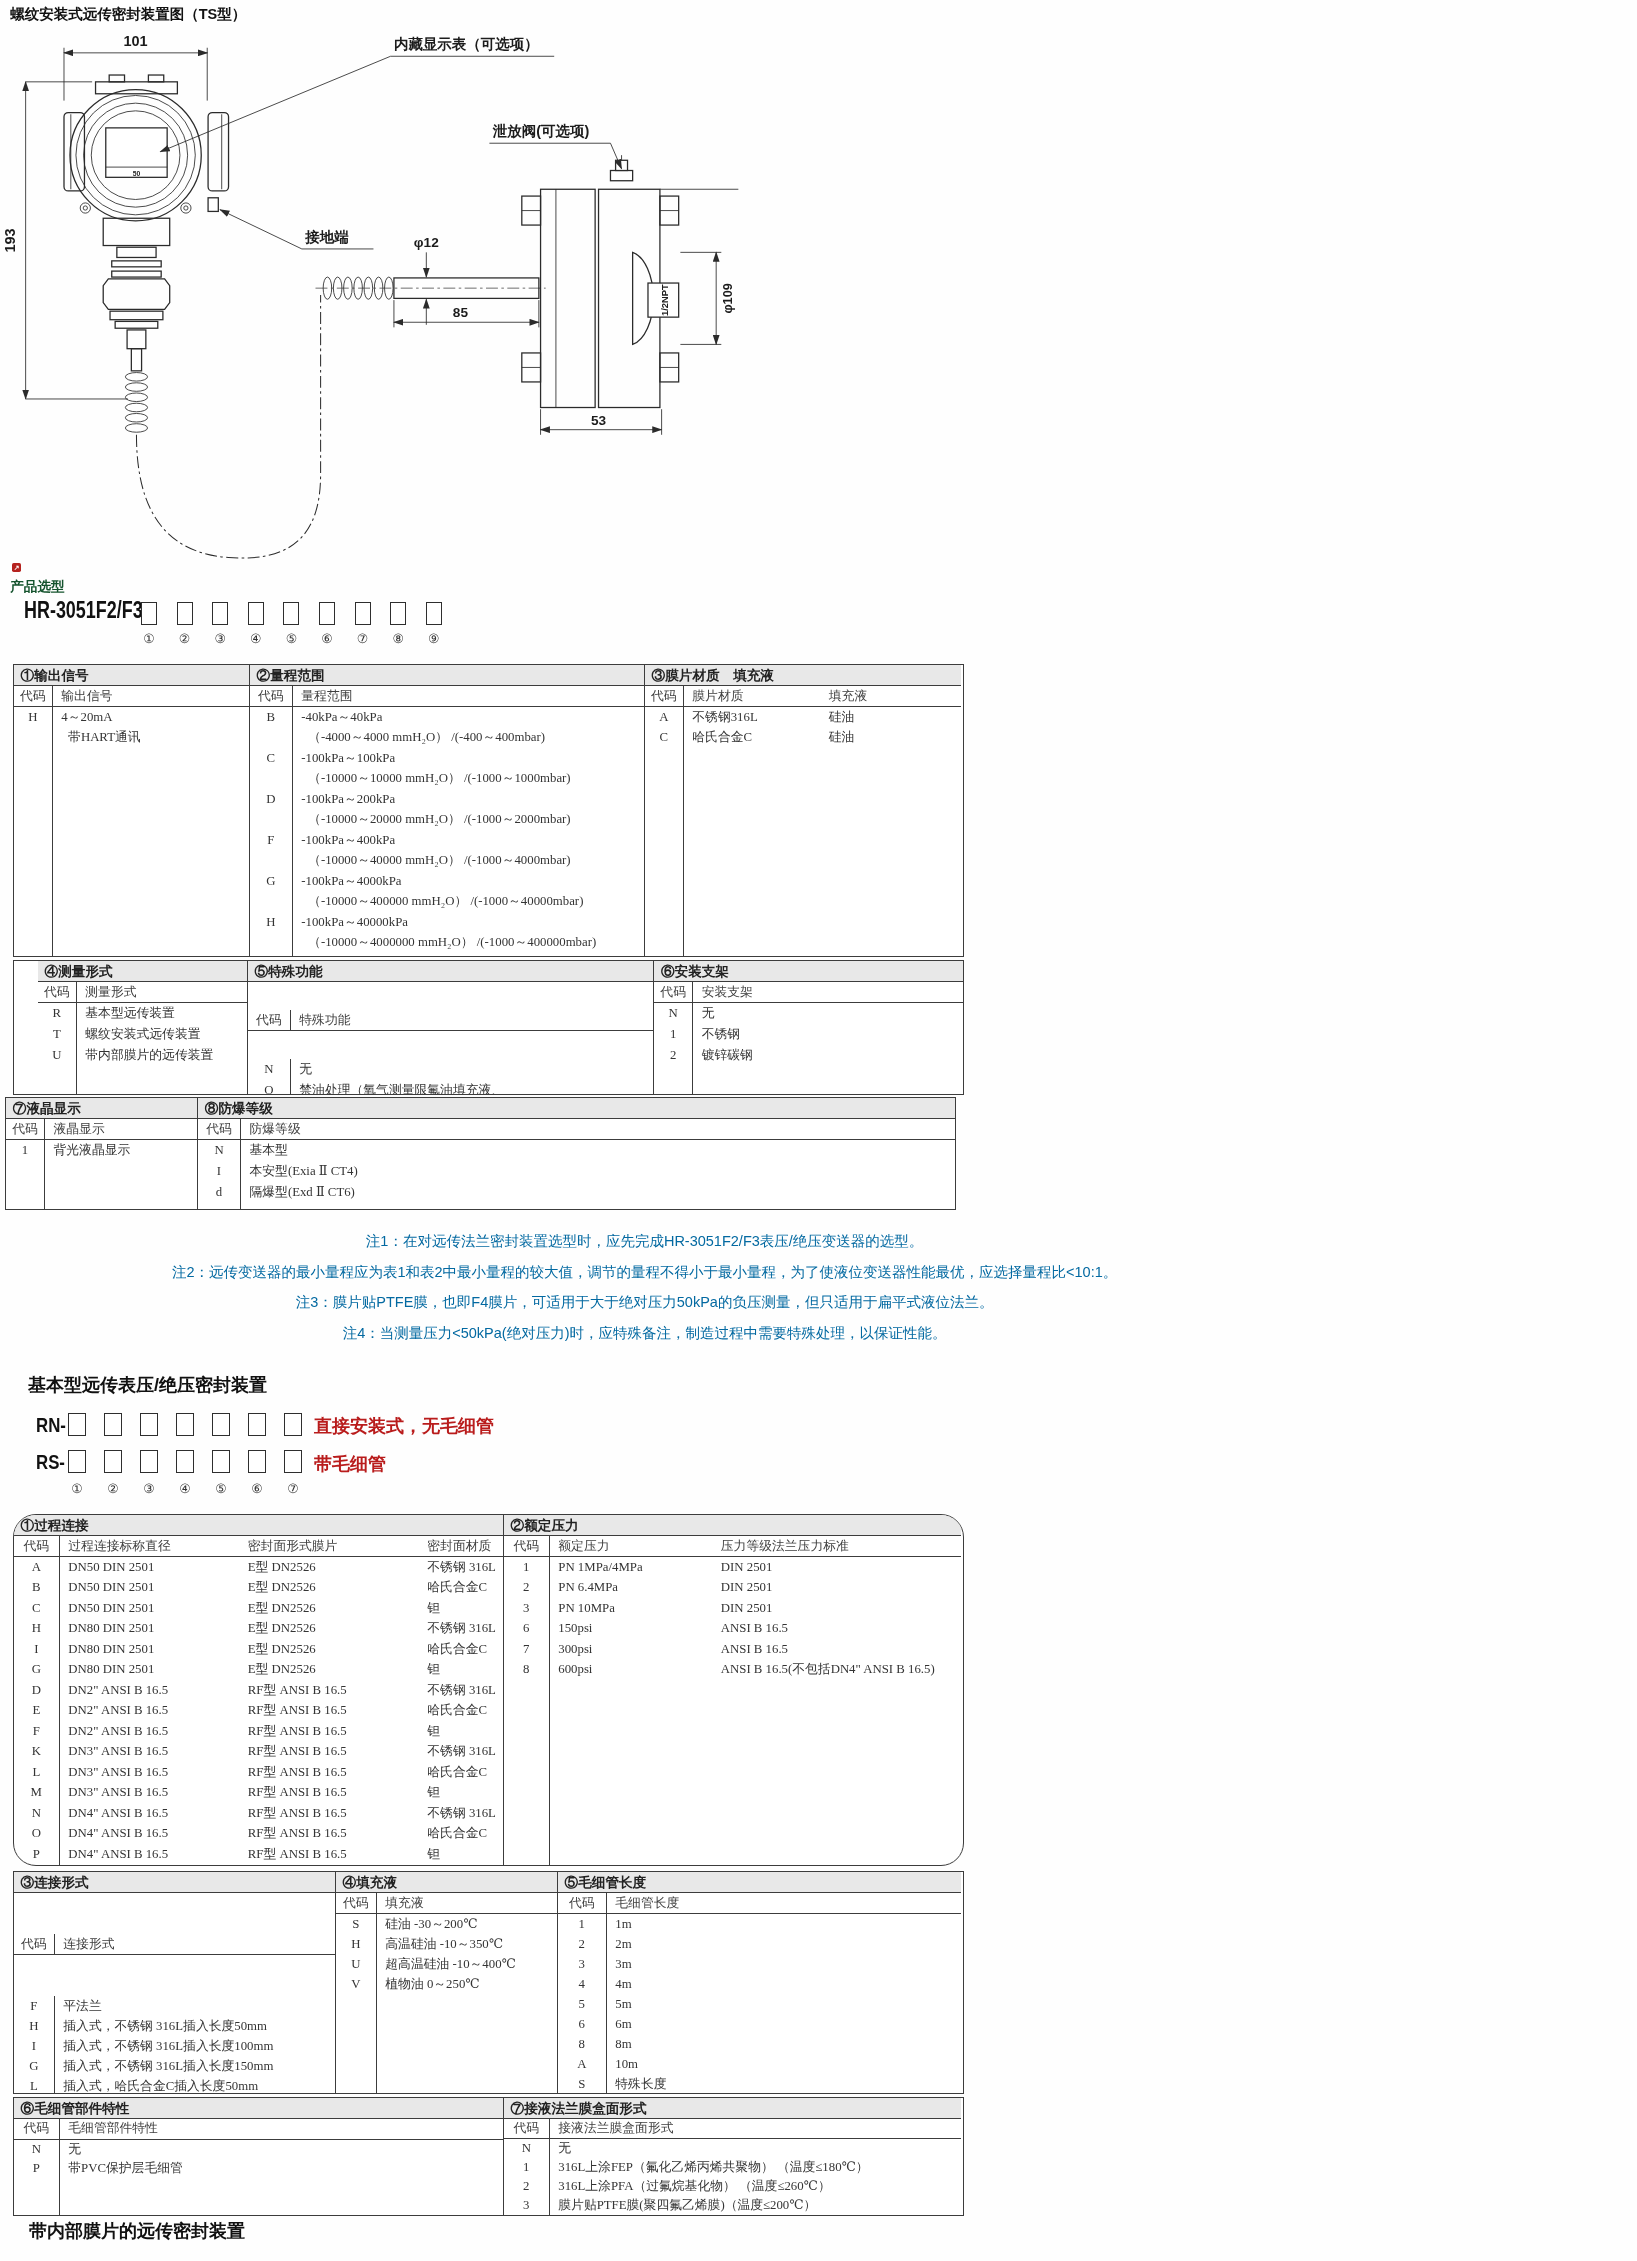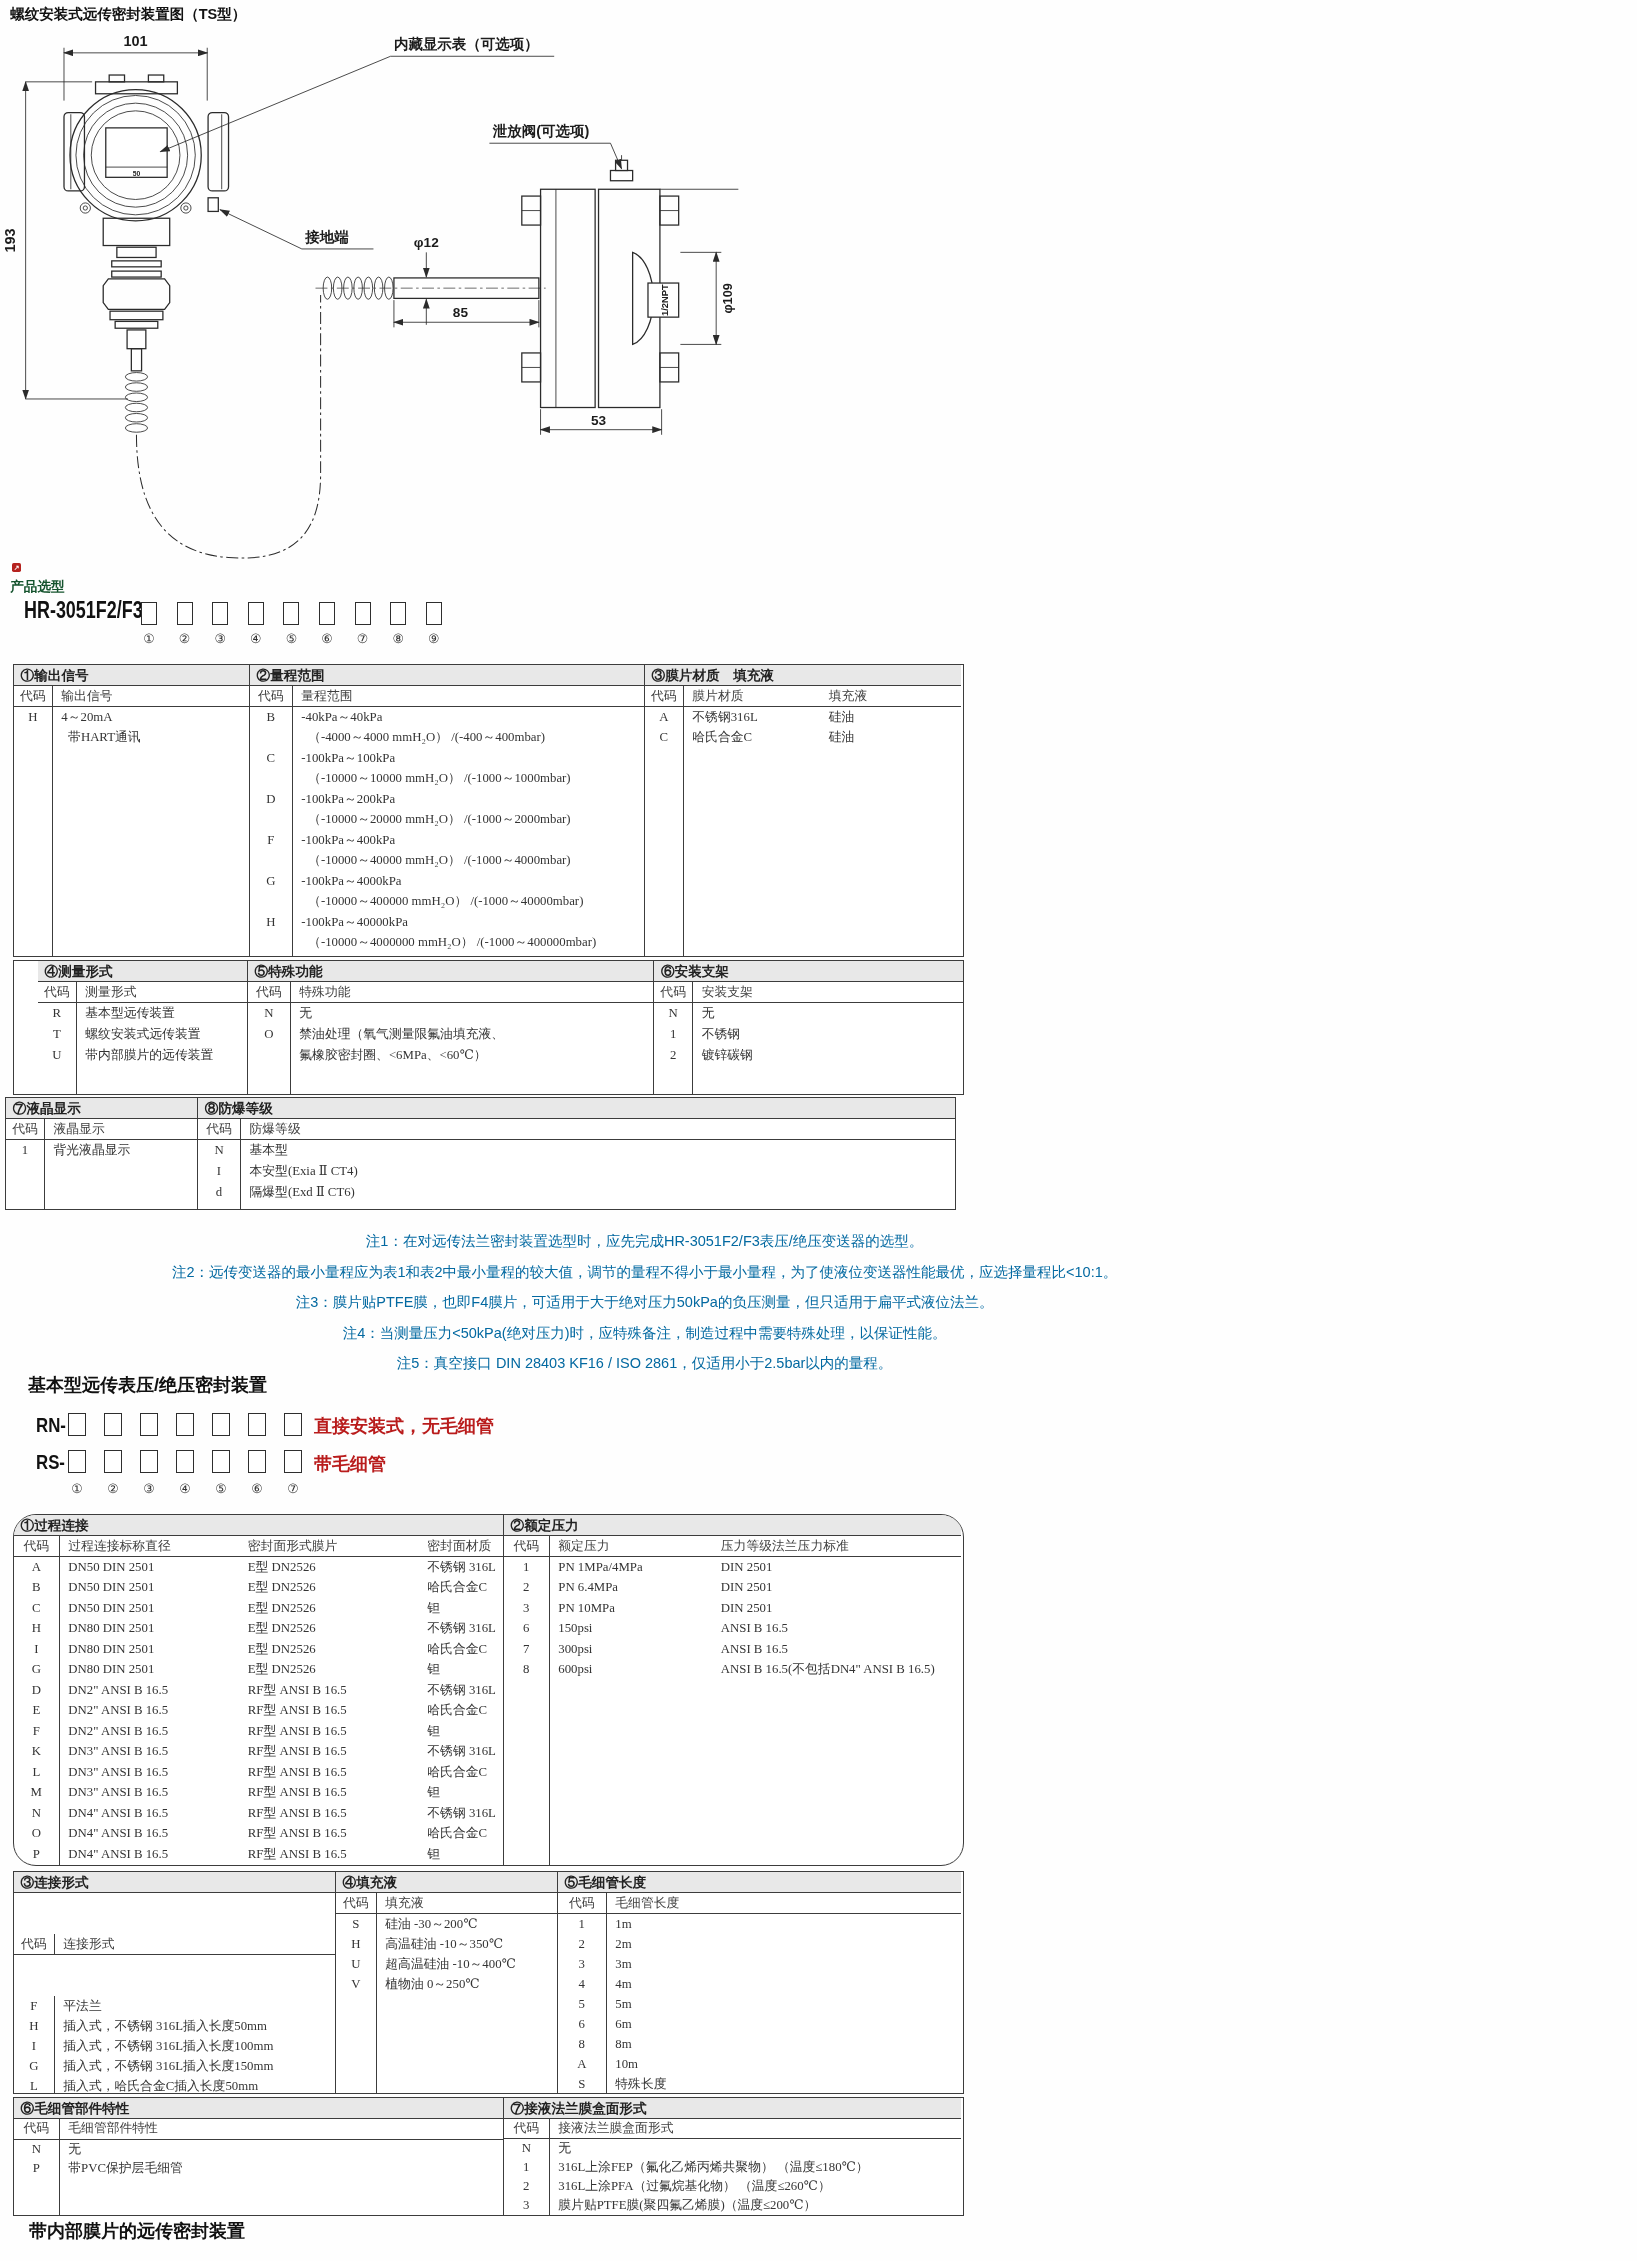--- a/index.html
+++ b/index.html
@@ -392,21 +392,21 @@
             <div class="cc">U</div>
             <div class="cd">带内部膜片的远传装置</div>
           </div>
         </div>
         <div class="trow fill">
             <div class="cc"></div>
             <div class="cd"></div>
           </div>
       </div>
     </div>
-    <div class="tsec" style="width:416px;--cw:43px;">
+    <div class="tsec" style="width:416px;gap:28px;--cw:43px;">
       <div class="ttl">⑤特殊功能</div>
       <div class="tsub">
           <div class="cc">代码</div>
           <div class="cd">特殊功能</div>
         </div>
       <div class="trows">
         <div class="rows">
           <div class="trow">
             <div class="cc">N</div>
             <div class="cd">
@@ -509,21 +509,20 @@
       </div>
     </div>
   </div>
 
   <div class="abs notes" style="left:5.1px;top:1232px;width:1279px;">
 
   <p>注1：在对远传法兰密封装置选型时，应先完成HR-3051F2/F3表压/绝压变送器的选型。</p>
       <p>注2：远传变送器的最小量程应为表1和表2中最小量程的较大值，调节的量程不得小于最小量程，为了使液位变送器性能最优，应选择量程比&lt;10:1。</p>
       <p>注3：膜片贴PTFE膜，也即F4膜片，可适用于大于绝对压力50kPa的负压测量，但只适用于扁平式液位法兰。</p>
       <p>注4：当测量压力&lt;50kPa(绝对压力)时，应特殊备注，制造过程中需要特殊处理，以保证性能。</p>
-      <p>注5：真空接口 DIN 28403 KF16 / ISO 2861，仅适用小于2.5bar以内的量程。</p>
     </div>
 
   <div class="abs big-head" style="left:28px;top:1373px;">基本型远传表压/绝压密封装置</div>
 
   <div class="abs rlabel" style="left:36px;top:1413px;">RN-</div>
   <div class="abs rslots" style="left:68px;top:1413px;">
 
   <div class="rslot">
         <div class="selbox2"></div>
       </div>

